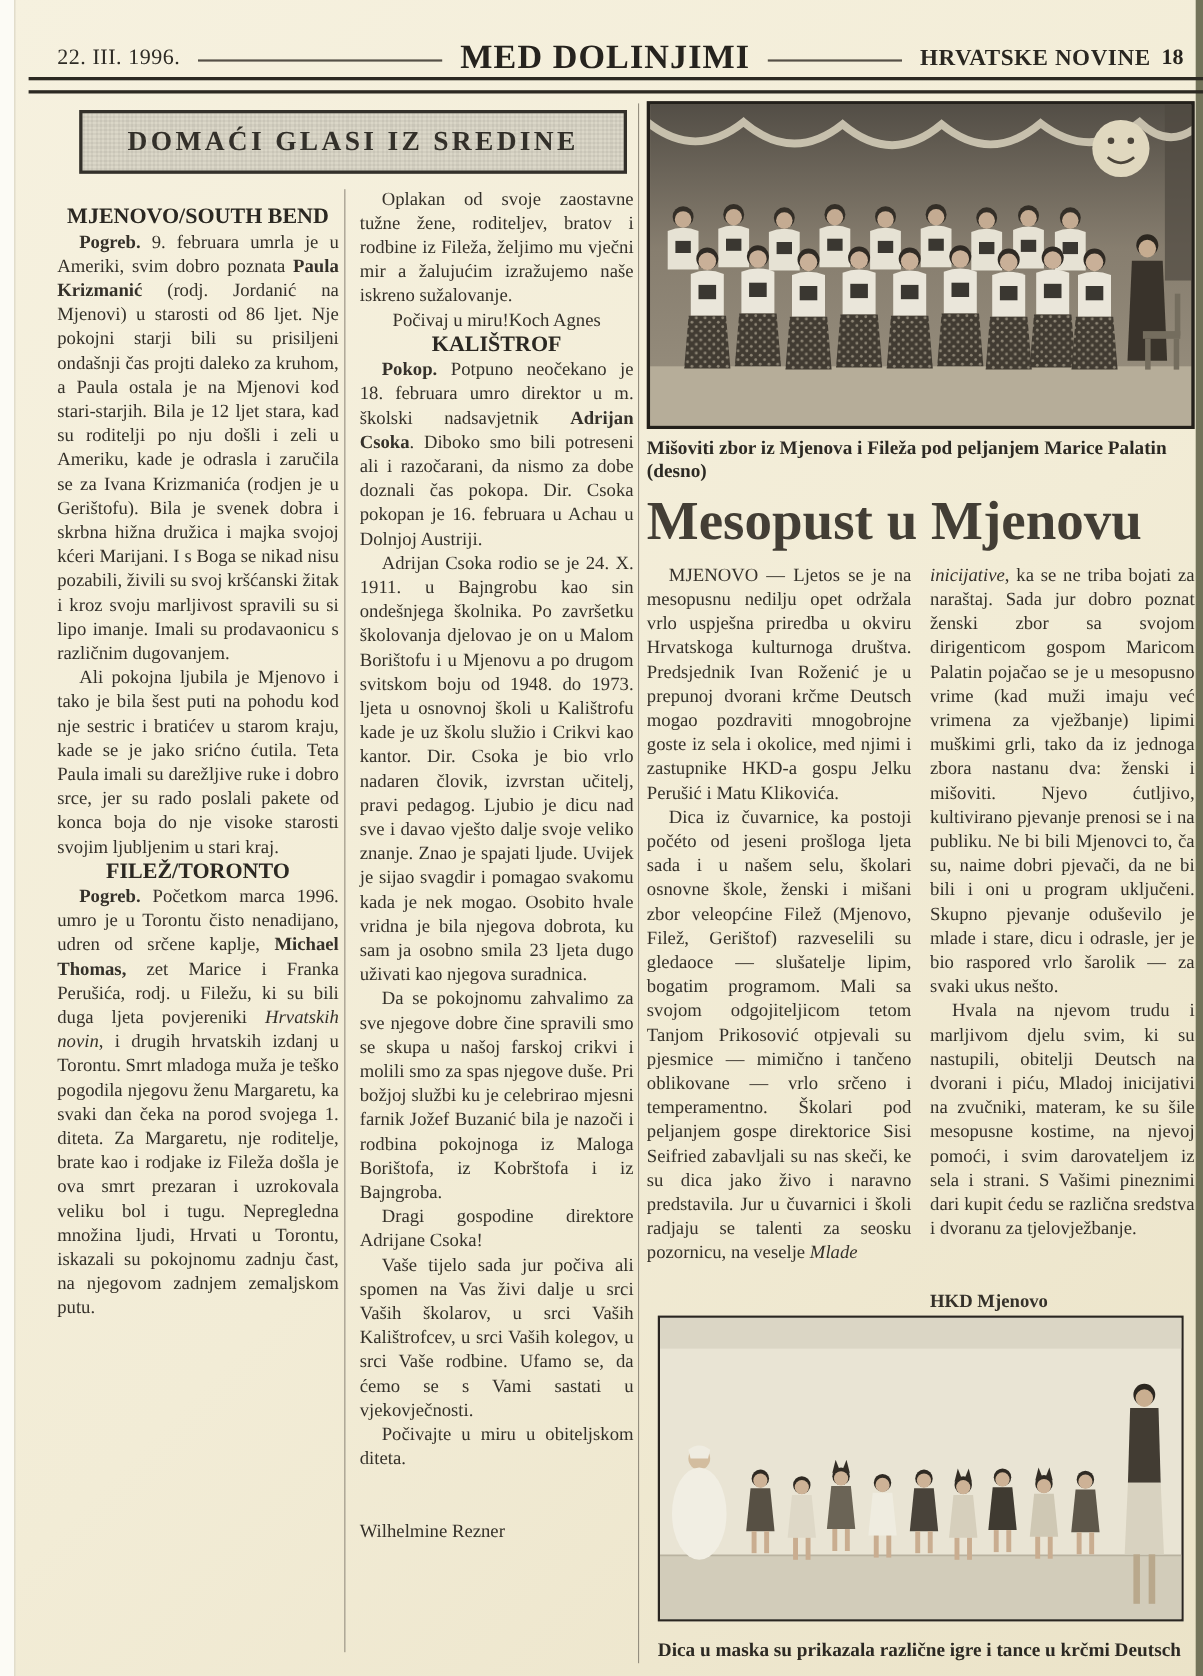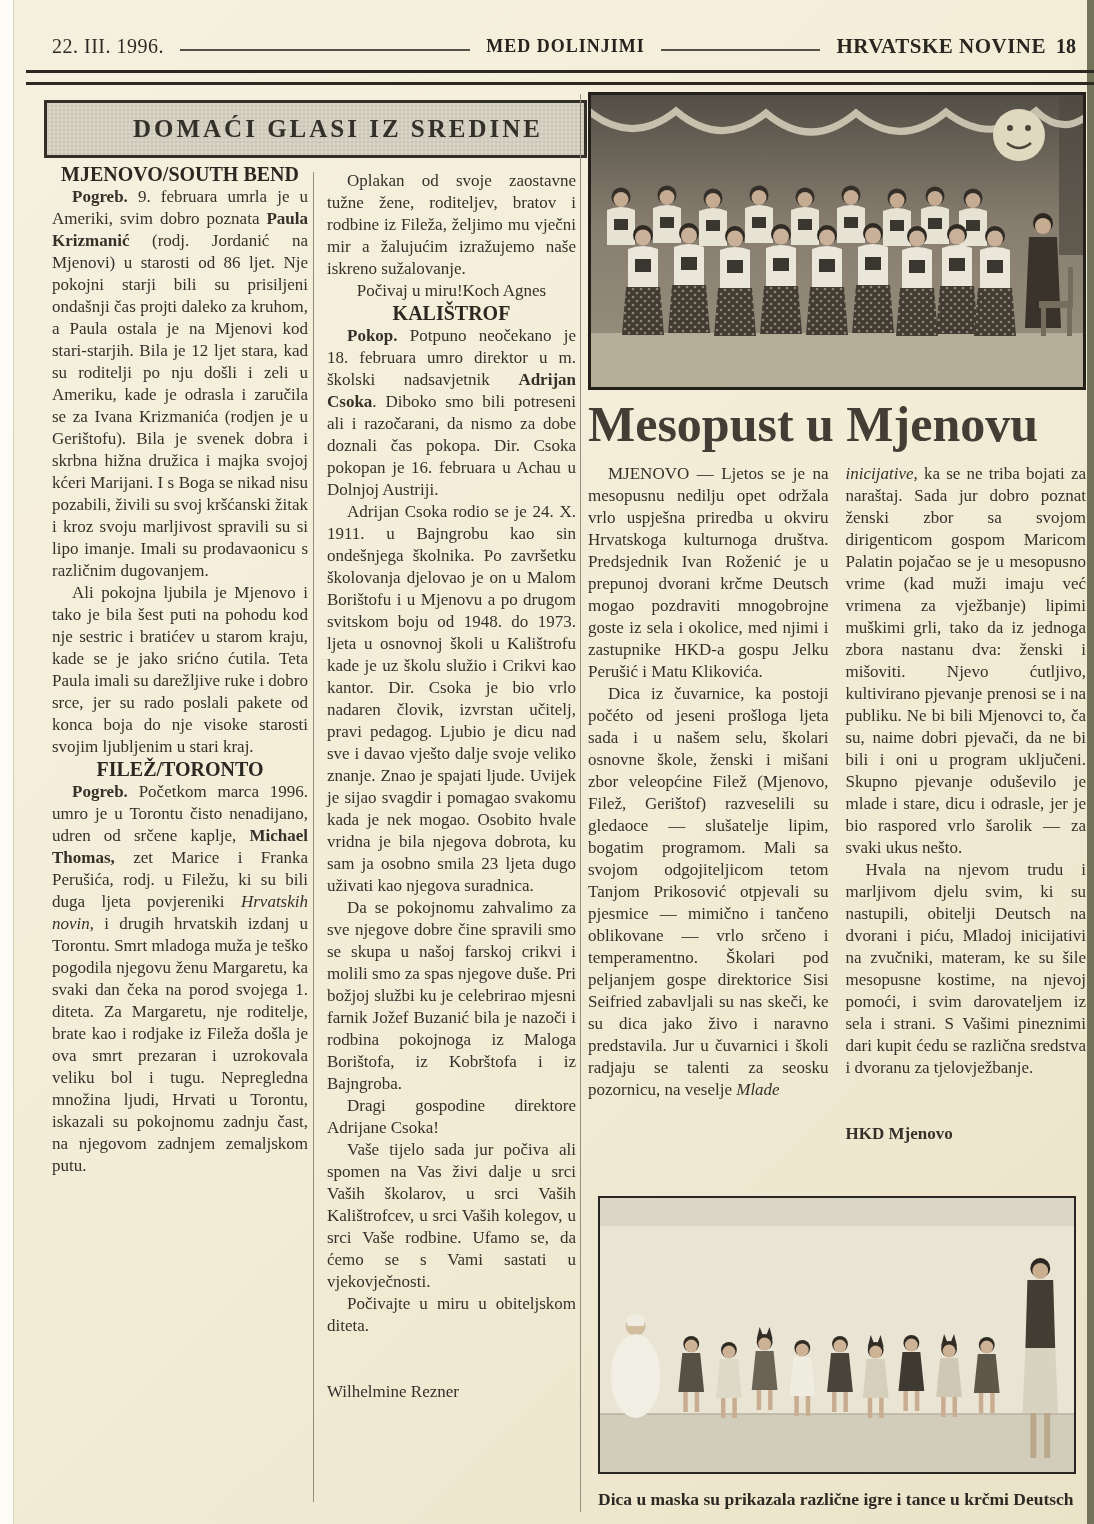--- a/index.html
+++ b/index.html
@@ -7,40 +7,40 @@
     background:linear-gradient(135deg,#f6f1df 0%,#f2ecd6 55%,#ebe3c8 100%);
     font-family:"Liberation Serif","DejaVu Serif",serif;color:#35312a;}
   .edge-left{position:absolute;left:0;top:0;width:13px;height:100%;background:#fcfbf5;border-right:1px solid #d8d1b9;}
   .edge-right{position:absolute;right:0;top:0;width:7px;height:100%;background:#73735a;}
 
   
   .masthead-row{position:absolute;left:52px;right:18px;top:34px;display:flex;align-items:center;}
   .date{font-size:20px;letter-spacing:.5px;color:#2e2b25;white-space:nowrap;}
   .hline{flex:1;border-top:2px solid #555047;margin:0 16px;transform:translateY(3px);}
   .hl2{flex:.55;}
-  .section-title{font-weight:bold;font-size:18px;letter-spacing:1px;color:#26231e;white-space:nowrap;text-align:center;}
+  .section-title{font-weight:bold;font-size:31px;letter-spacing:1px;color:#26231e;white-space:nowrap;text-align:center;}
   .masthead{font-weight:bold;font-size:21px;letter-spacing:.5px;color:#2a2721;white-space:nowrap;}
   .pagenum{font-weight:bold;font-size:20px;margin-left:10px;color:#26231e;}
   .double-rule{position:absolute;left:26px;right:0;top:70px;height:9px;
     border-top:3px solid #2c2922;border-bottom:3px solid #2c2922;}
 
   
-  .section-box{position:absolute;left:44px;top:100px;width:492px;height:52px;
+  .section-box{position:absolute;left:72px;top:100px;width:492px;height:52px;
     background:#dbd7c8;border:3px solid #33302a;display:flex;align-items:center;justify-content:center;
     background-image:repeating-linear-gradient(0deg,rgba(0,0,0,.045) 0 2px,transparent 2px 4px),
-                     repeating-linear-gradient(90deg,rgba(0,0,0,.045) 0 2px,transparent 2px 4px);padding-left:45px;}
+                     repeating-linear-gradient(90deg,rgba(0,0,0,.045) 0 2px,transparent 2px 4px);}
   .section-box span{font-weight:bold;font-size:25px;letter-spacing:3px;color:#33302a;}
 
   
   .vrule{position:absolute;width:1px;background:#948e7f;}
   .vrule-ab{left:313px;top:172px;height:1330px;}
   .vrule-bc{left:580px;top:94px;height:1418px;}
 
   
-  .colA{position:absolute;left:52px;top:163px;width:256px;}
+  .colA{position:absolute;left:52px;top:186px;width:256px;}
   .colB{position:absolute;left:327px;top:170px;width:249px;}
   p{margin:0;font-size:17px;line-height:22px;text-align:justify;text-indent:20px;}
   .b{font-weight:bold;}
   .i{font-style:italic;}
   .col-head{margin:0;font-size:20px;line-height:23px;text-align:center;font-weight:bold;color:#2b2822;}
   .sig-row{display:flex;justify-content:center;text-indent:0;}
   .sig-row span{text-indent:0;}
   .sig-right{text-align:left;text-indent:0;padding-right:6px;margin-top:44px;}
 
   
@@ -172,20 +172,21 @@
           <path d="M-14,14 L14,14 L18,105 L-18,105 Z" fill="#39332b"></path>
         </g>
         <g fill="#746d5e">
           <rect x="448" y="206" width="34" height="7"></rect>
           <rect x="450" y="213" width="5" height="28"></rect>
           <rect x="476" y="213" width="5" height="28"></rect>
           <rect x="477" y="172" width="5" height="38"></rect>
         </g>
       </svg>
     </figure>
+    <div class="caption">Mišoviti zbor iz Mjenova i Fileža pod peljanjem Marice Palatin (desno)</div>
 
     <h1 class="headline">Mesopust u Mjenovu</h1>
 
     <div class="right-cols">
       <div class="rcol">
         <p>MJENOVO — Ljetos se je na mesopusnu nedilju opet održala vrlo uspješna priredba u okviru Hrvatskoga kulturnoga društva. Predsjednik Ivan Roženić je u prepunoj dvorani krčme Deutsch mogao pozdraviti mnogobrojne goste iz sela i okolice, med njimi i zastupnike HKD-a gospu Jelku Perušić i Matu Klikovića.</p>
         <p><span>Dica iz čuvarnice, ka postoji počéto od jeseni prošloga ljeta sada i u našem selu, školari osnovne škole, ženski i mišani zbor veleopćine Filež (Mjenovo, Filež, Gerištof) razveselili su gledaoce — slušatelje lipim, bogatim programom. Mali sa svojom odgojiteljicom tetom Tanjom Prikosović otpjevali su pjesmice — mimično i tančeno oblikovane — vrlo srčeno i temperamentno. Školari pod peljanjem gospe direktorice Sisi Seifried zabavljali su nas skeči, ke su dica jako živo i naravno predstavila. Jur u čuvarnici i školi radjaju se talenti za seosku pozornicu, na veselje </span><span class="i">Mlade</span></p>
       </div>
       <div class="rcol">
         <p style="text-indent:0"><span class="i">inicijative</span><span>, ka se ne triba bojati za naraštaj. Sada jur dobro poznat ženski zbor sa svojom dirigenticom gospom Maricom Palatin pojačao se je u mesopusno vrime (kad muži imaju već vrimena za vježbanje) lipimi muškimi grli, tako da iz jednoga zbora nastanu dva: ženski i mišoviti. Njevo ćutljivo, kultivirano pjevanje prenosi se i na publiku. Ne bi bili Mjenovci to, ča su, naime dobri pjevači, da ne bi bili i oni u program uključeni. Skupno pjevanje oduševilo je mlade i stare, dicu i odrasle, jer je bio raspored vrlo šarolik — za svaki ukus nešto.</span></p>

